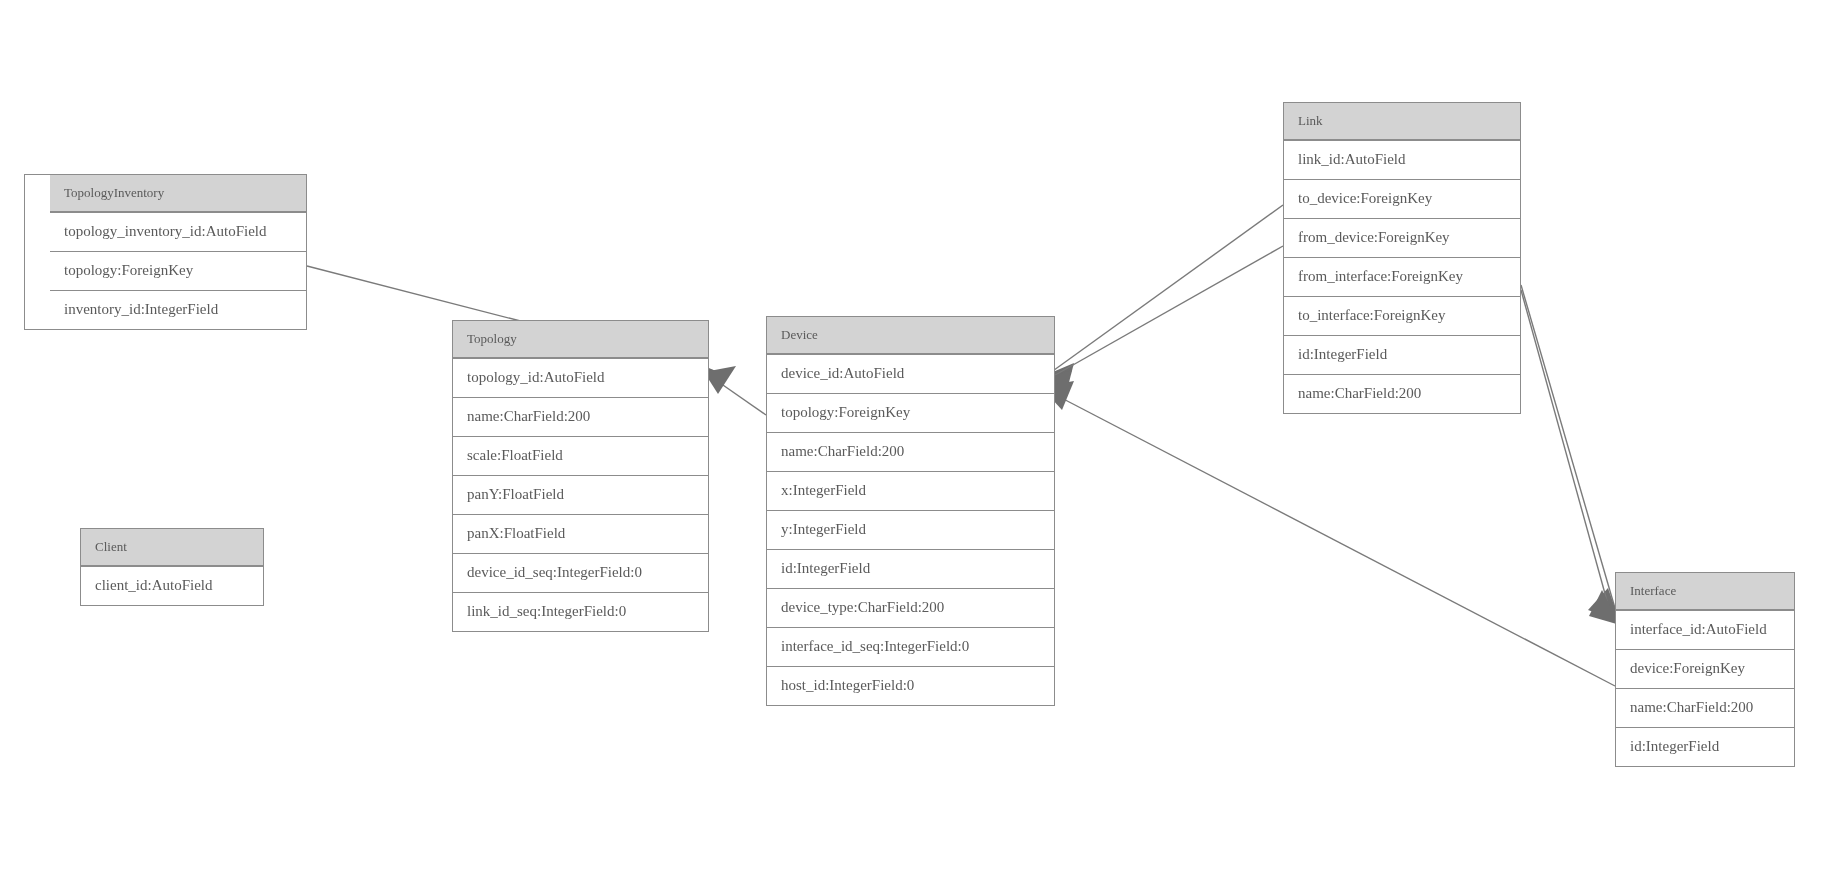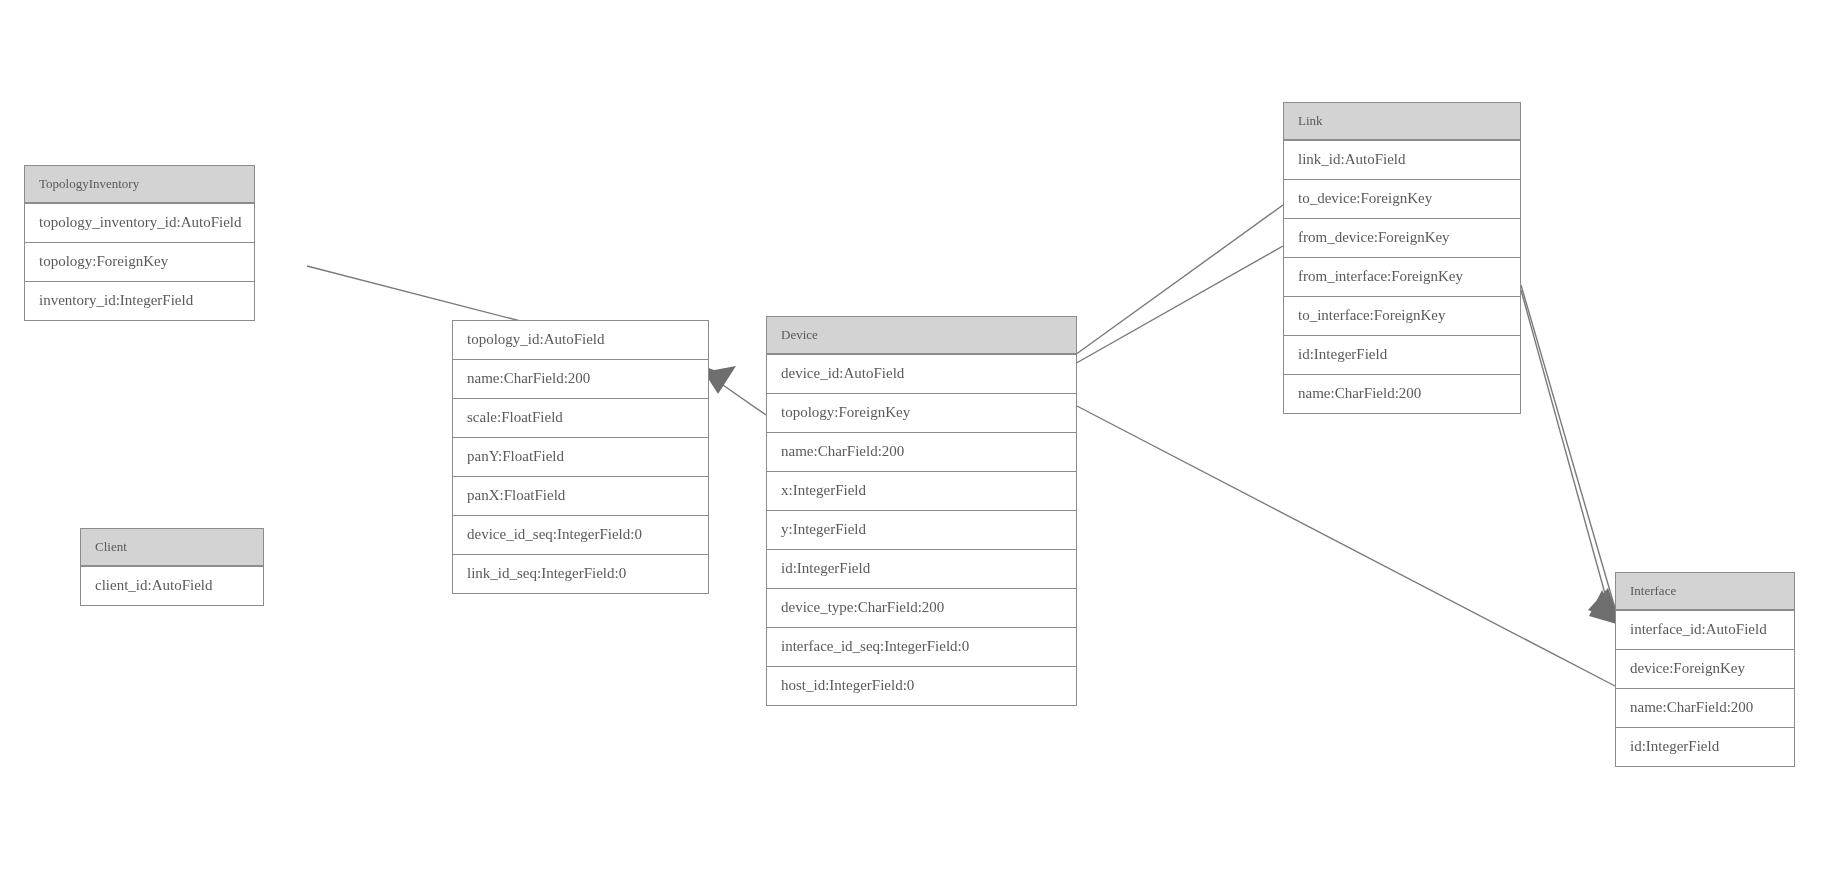--- a/index.html
+++ b/index.html
@@ -100,40 +100,41 @@
           <path class="edge-arrow" d="M 1620 625 L 1589 616 L 1602 590 Z"></path>
         </g>
         <g>
           <path class="edge-line" d="M 1615 686 L 1050 392"></path>
           <path class="edge-arrow" d="M 1041 387 L 1074 381 L 1062 410 Z"></path>
         </g>
       </g>
   </svg>
 
   <div id="entities">
-      <div class="entity" style="left: 24px; top: 165px; width: 231px;">
+      <div class="entity" style="left: 24px; top: 174px; width: 283px; padding-left: 25px;">
         <div class="entity-header">TopologyInventory</div>
         <div class="entity-field">topology_inventory_id:AutoField</div>
         <div class="entity-field">topology:ForeignKey</div>
         <div class="entity-field">inventory_id:IntegerField</div>
       </div>
       <div class="entity" style="left: 80px; top: 528px; width: 184px;">
         <div class="entity-header">Client</div>
         <div class="entity-field">client_id:AutoField</div>
       </div>
       <div class="entity" style="left: 452px; top: 320px; width: 257px;">
+        <div class="entity-header">Topology</div>
         <div class="entity-field">topology_id:AutoField</div>
         <div class="entity-field">name:CharField:200</div>
         <div class="entity-field">scale:FloatField</div>
         <div class="entity-field">panY:FloatField</div>
         <div class="entity-field">panX:FloatField</div>
         <div class="entity-field">device_id_seq:IntegerField:0</div>
         <div class="entity-field">link_id_seq:IntegerField:0</div>
       </div>
-      <div class="entity" style="left: 766px; top: 316px; width: 311px;">
+      <div class="entity" style="left: 766px; top: 316px; width: 289px;">
         <div class="entity-header">Device</div>
         <div class="entity-field">device_id:AutoField</div>
         <div class="entity-field">topology:ForeignKey</div>
         <div class="entity-field">name:CharField:200</div>
         <div class="entity-field">x:IntegerField</div>
         <div class="entity-field">y:IntegerField</div>
         <div class="entity-field">id:IntegerField</div>
         <div class="entity-field">device_type:CharField:200</div>
         <div class="entity-field">interface_id_seq:IntegerField:0</div>
         <div class="entity-field">host_id:IntegerField:0</div>

